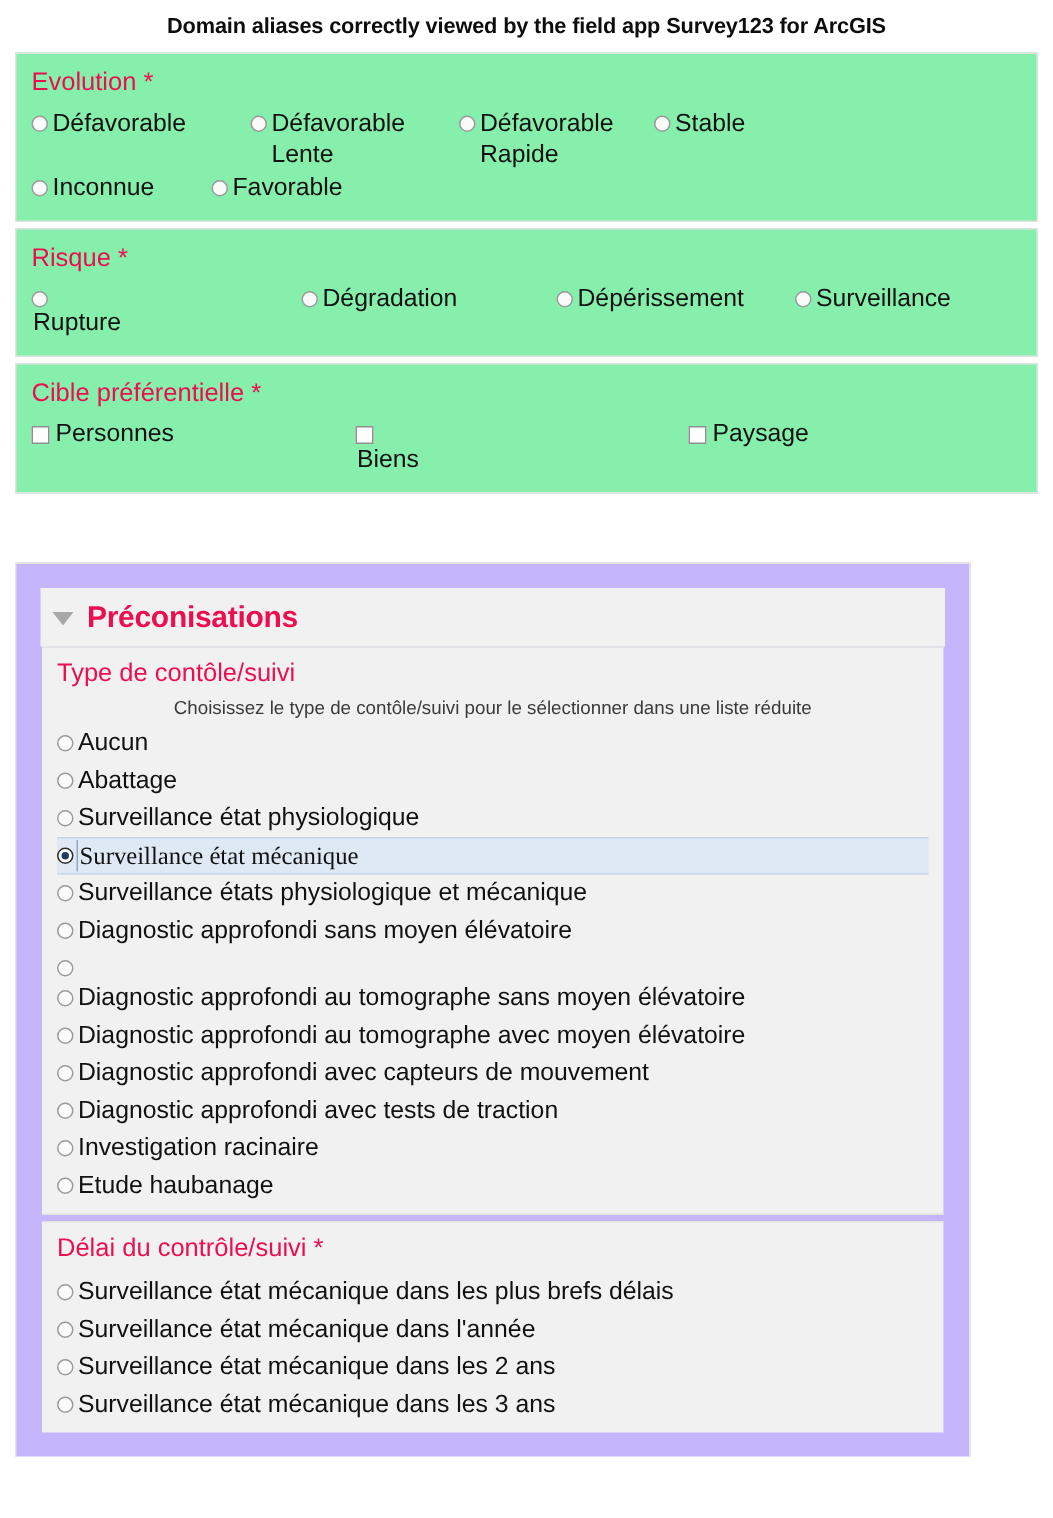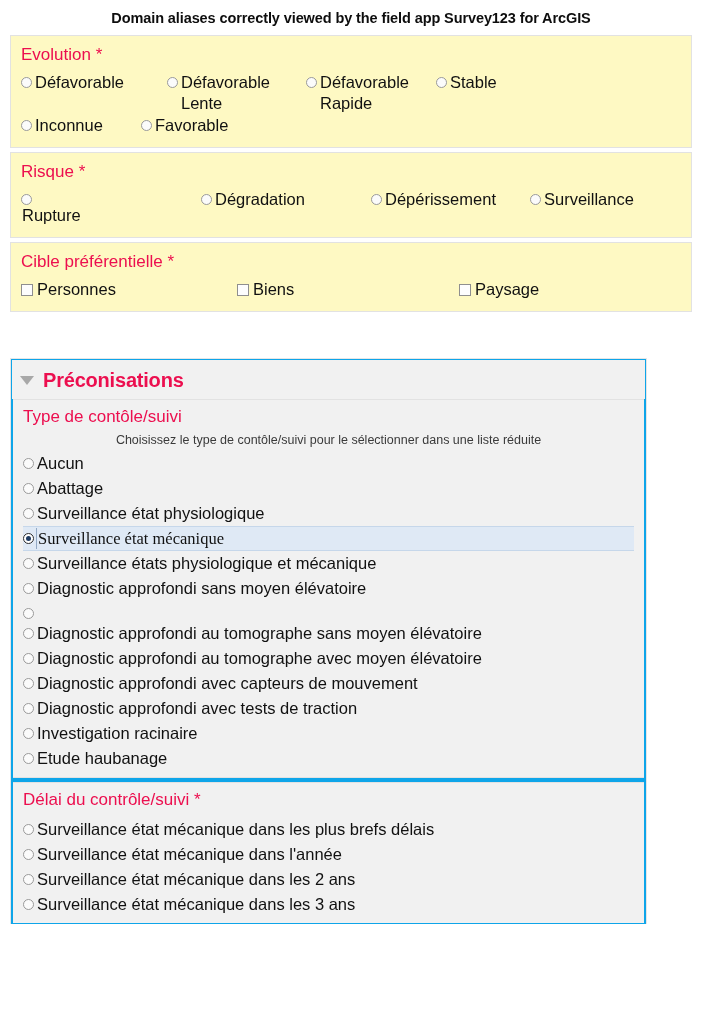--- a/index.html
+++ b/index.html
@@ -25,21 +25,21 @@
     text-align: center;
     padding: 10px 10px 9px 10px;
     letter-spacing: -0.1px;
     white-space: nowrap;
   }
 
   
   .form-area { padding: 0 10px; }
 
   .card {
-    background: #fef9c3;
+    background: #86efac;
     border: 1px solid #e2e2e2;
     box-sizing: border-box;
     padding: 8px 10px 10px 10px;
     margin-bottom: 4px;
   }
 
   .card-label {
     color: #ec0f4f;
     font-size: 17px;
     line-height: 22px;
@@ -119,34 +119,34 @@
   .w-evo-4 { width: 120px; }
   .w-evo-5 { width: 146px; }
   .two-line .txt { max-width: 118px; }
 
   .w-risk-0 { width: 180px; flex-direction: column; }
   .w-risk-1 { width: 170px; }
   .w-risk-2 { width: 159px; }
   .w-risk-3 { width: 150px; }
 
   .w-cib-0 { width: 216px; }
-  .w-cib-1 { width: 222px; }
+  .w-cib-1 { width: 222px; flex-direction: column; }
   .w-cib-2 { width: 180px; }
 
   
   .group-gap { height: 42px; }
 
   .group {
     width: 637px;
     box-sizing: border-box;
-    background: #0ea5e9;
+    background: #c4b5fd;
     border: 1px solid #e6e6e6;
     border-bottom: none;
     margin-left: 0;
-    padding: 1px;
+    padding: 16px;
   }
   .group-header {
     display: flex;
     align-items: center;
     padding: 9px 0 7px 8px;
     background: #f1f1f1;
   }
   .tri {
     width: 0; height: 0;
     border-left: 7px solid transparent;

